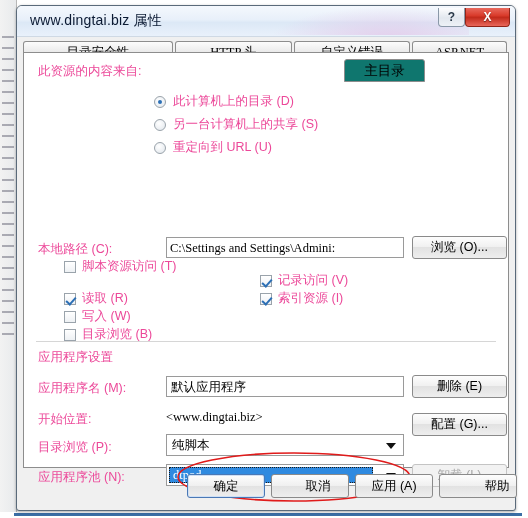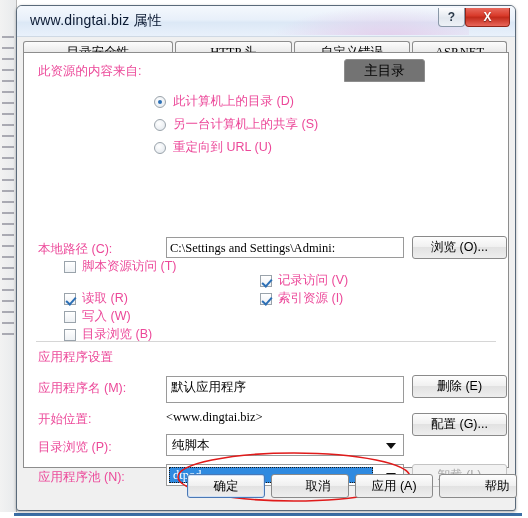--- a/index.html
+++ b/index.html
@@ -117,21 +117,21 @@
     border: 1px solid #8d8d8d;
     border-bottom: none;
     border-radius: 3px 3px 0 0;
     background: linear-gradient(to bottom,#fcfcfc,#eaeaea 50%,#dcdcdc);
     display: flex; align-items: center; justify-content: center;
     font-size: 12.5px; color: #000;
     margin-right: 2px;
     white-space: nowrap;
   }
   .tab.active {
-    background: #737373;
+    background: #0f766e;
     border-bottom: 1px solid #ffffff;
     height: 23px;
     margin-top: -2px;
     font-size: 13.5px;
     z-index: 5;
     border-color:#8d8d8d;
   }
   .tab.mono { font-family: "Liberation Serif","DejaVu Serif", serif; font-size:12.5px;}
 
   
@@ -203,21 +203,21 @@
     width:4px; height:8px;
     border:solid #2c6fb5; border-width:0 2px 2px 0;
     transform:rotate(42deg);
   }
 
   #divider { position:absolute; left:12px; right:12px; top:288px; height:1px; background:#d6d6d6; }
   #app-settings-title { position:absolute; left:14px; top:296px; }
 
   #appname-label { position:absolute; left:14px; top:327px; }
   #appname-input {
-    position:absolute; left:142px; top:323px; width:238px; height:27px;
+    position:absolute; left:142px; top:323px; width:238px; height:21px;
     border:1px solid #9a9a9a; background:#fff; box-sizing:border-box;
     font-size:12.5px; padding:2px 4px; line-height:16px; color:#000;
   }
   #remove-btn { position:absolute; left:388px; top:322px; width:95px; height:23px; }
 
   #startpos-label { position:absolute; left:14px; top:358px; }
   #startpos-value {
     position:absolute; left:142px; top:357px;
     font-family:"Liberation Serif","DejaVu Serif",serif; font-size:12.5px;
   }

